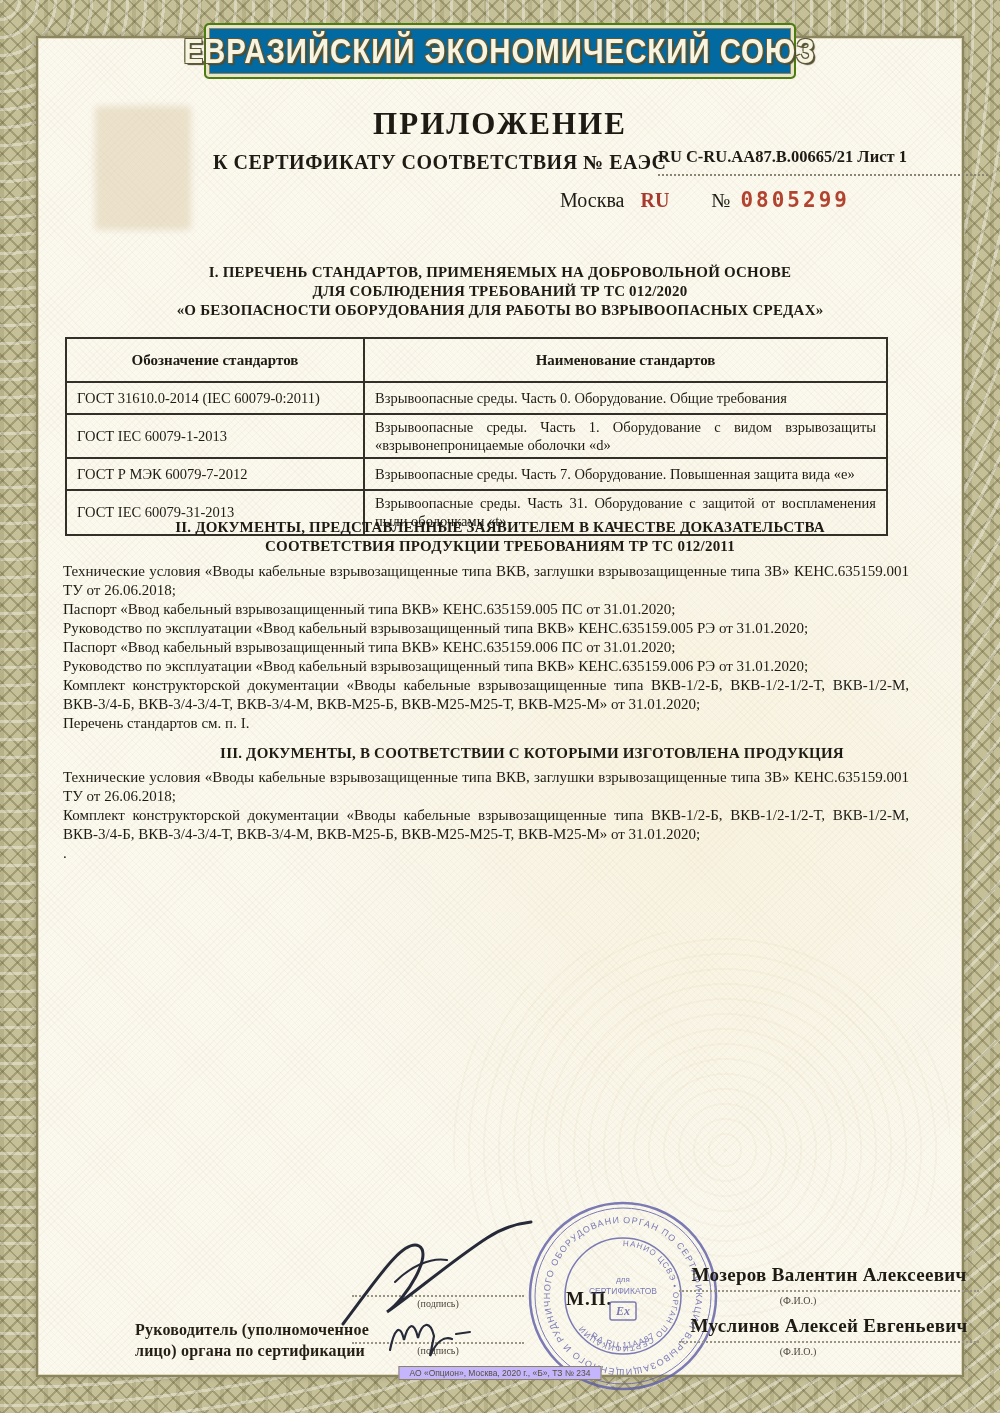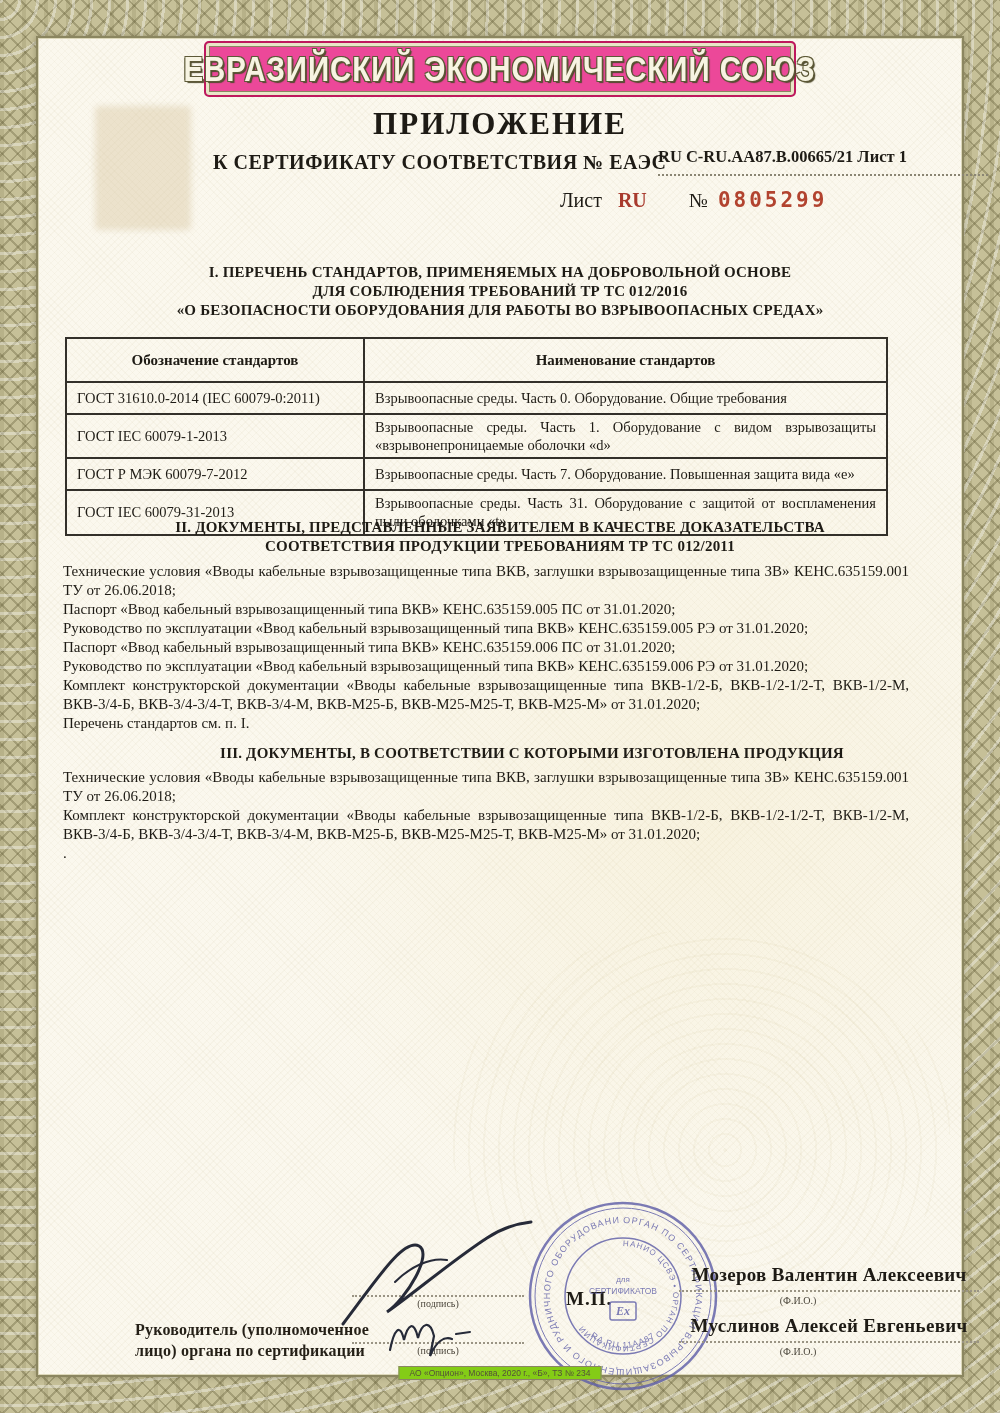--- a/index.html
+++ b/index.html
@@ -28,23 +28,23 @@
     border:2px solid #8b8660;
     box-shadow:inset 0 0 0 1px #ddd8ba, 0 0 6px rgba(60,55,30,.35);
   }
   .smudge{position:absolute; left:95px; top:106px; width:96px; height:124px;
     background:rgba(215,196,157,.42); filter:blur(3px); border-radius:4px;}
   .watermark{position:absolute; left:450px; top:930px; width:500px; height:400px;
     background:repeating-radial-gradient(circle at 55% 55%, rgba(188,172,116,.13) 0 2px, transparent 2px 15px);
     border-radius:50%; opacity:.55;}
   
   .banner{
-    position:absolute; left:50%; top:41px; transform:translateX(-50%);
-    width:588px; height:52px; background:#ec4899;
-    border:2px solid #be185d; border-radius:5px;
+    position:absolute; left:50%; top:23px; transform:translateX(-50%);
+    width:588px; height:52px; background:#0369a1;
+    border:2px solid #4d7c0f; border-radius:5px;
     box-shadow:inset 0 0 0 3px #e9e5c8, inset 0 0 0 4px #8a8560;
     display:flex; align-items:center; justify-content:center;
   }
   .banner-text{
     font-family:"Liberation Sans", sans-serif; font-weight:bold;
     font-size:30px; letter-spacing:1px; color:#f7f4e2; white-space:nowrap;
     transform:scale(.98,1.18);
     text-shadow:-1px -1px 0 #5d5937, 1px -1px 0 #5d5937, -1px 1px 0 #5d5937, 1px 1px 0 #5d5937, 2px 2px 1px #4e4a2c;
   }
   
@@ -97,46 +97,46 @@
     border-bottom:2px dotted #9a9484;}
   .name1{top:1264px;}
   .name2{top:1315px;}
   .fio{position:absolute; left:648px; width:300px; text-align:center; font-size:10px; color:#4a453a;}
   .fio1{top:1295px;}
   .fio2{top:1346px;}
   .stamp{position:absolute; left:525px; top:1198px; opacity:.82;}
   
   .print-line{position:absolute; left:50%; top:1366px; transform:translateX(-50%);
     font-family:"Liberation Sans", sans-serif; font-size:8.5px; color:#55503a;
-    background:#84cc16; border:1px solid #8a8465; padding:1px 10px; white-space:nowrap;}
+    background:#c4b5fd; border:1px solid #8a8465; padding:1px 10px; white-space:nowrap;}
 </style>
 </head>
 <body>
 
 <div class="page">
   <div class="border-frame"></div>
   <div class="paper"></div>
   <div class="smudge"></div>
   <div class="watermark"></div>
 
   <div class="banner">
     <span class="banner-text">ЕВРАЗИЙСКИЙ ЭКОНОМИЧЕСКИЙ СОЮЗ</span>
   </div>
 
   <div class="title">ПРИЛОЖЕНИЕ</div>
   <div class="subtitle">К СЕРТИФИКАТУ СООТВЕТСТВИЯ № ЕАЭС</div>
   <div class="certnum">RU C-RU.AA87.B.00665/21 Лист 1</div>
 
   <div class="series-row">
-    <span>Лист</span><span class="series-ru">RU</span><span class="num-sign">№</span><span class="blank-number">0805299</span>
+    <span>Москва</span><span class="series-ru">RU</span><span class="num-sign">№</span><span class="blank-number">0805299</span>
   </div>
 
   <div class="sec-head sec1-head">
     <div>I.     ПЕРЕЧЕНЬ СТАНДАРТОВ, ПРИМЕНЯЕМЫХ НА ДОБРОВОЛЬНОЙ ОСНОВЕ</div>
-    <div>ДЛЯ СОБЛЮДЕНИЯ ТРЕБОВАНИЙ ТР ТС 012/2016</div>
+    <div>ДЛЯ СОБЛЮДЕНИЯ ТРЕБОВАНИЙ ТР ТС 012/2020</div>
     <div>«О БЕЗОПАСНОСТИ ОБОРУДОВАНИЯ ДЛЯ РАБОТЫ ВО ВЗРЫВООПАСНЫХ СРЕДАХ»</div>
   </div>
 
   <table class="standards">
     <colgroup>
         <col class="c1">
         <col>
       </colgroup>
     <tbody>
         <tr>

